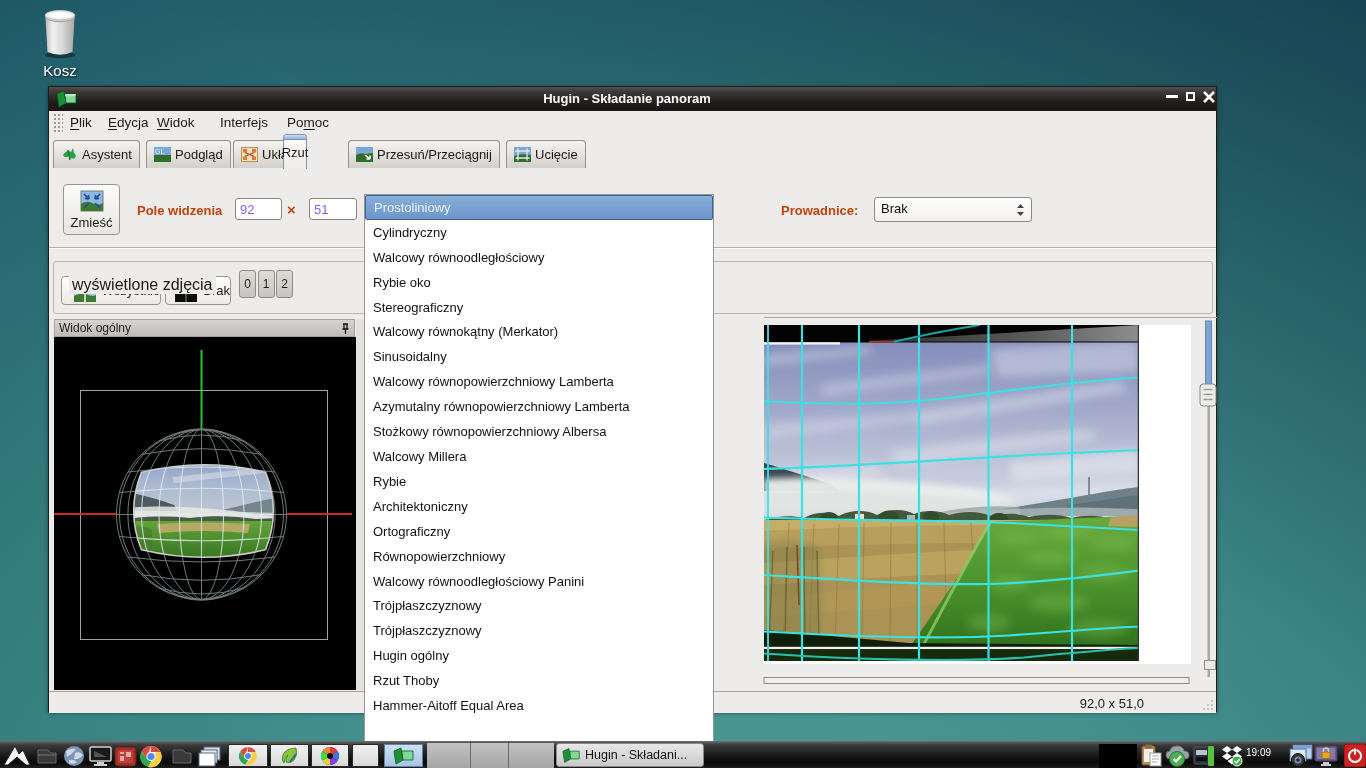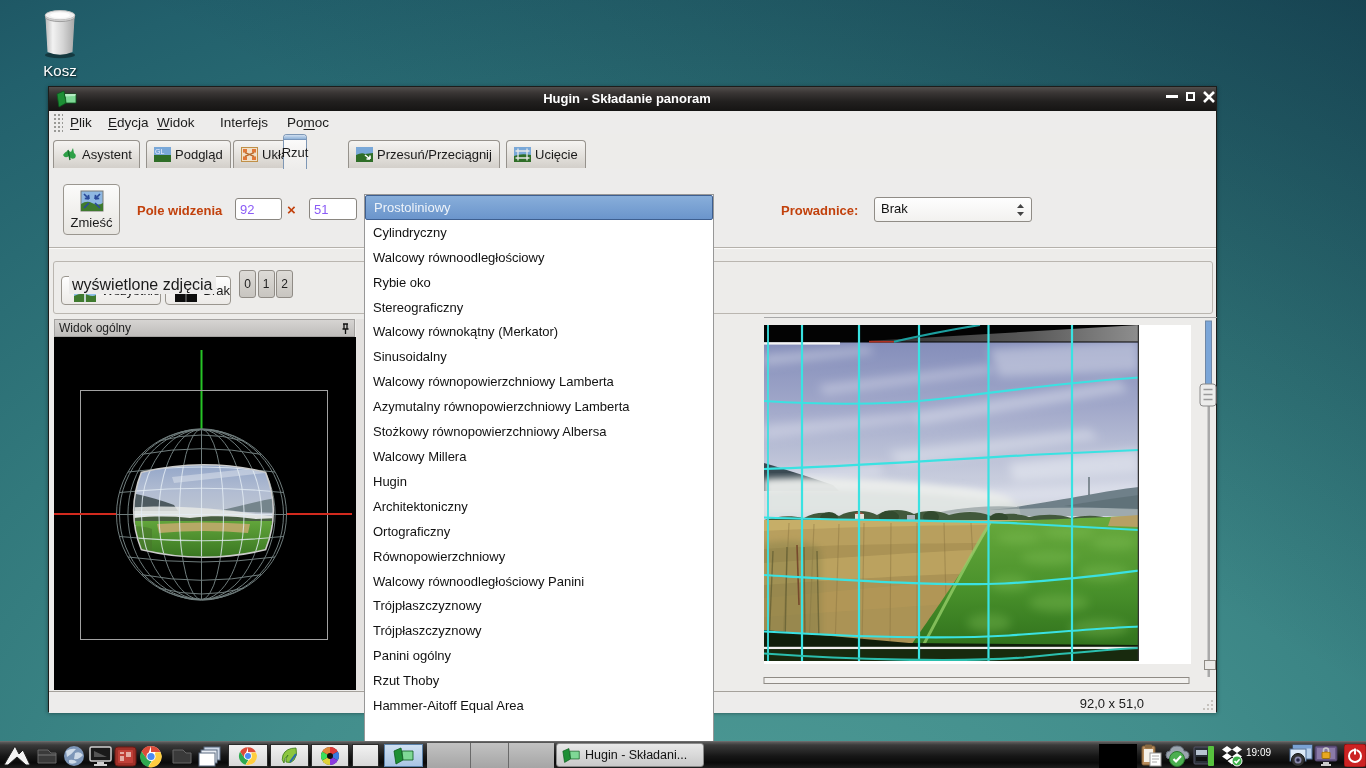--- a/index.html
+++ b/index.html
@@ -475,28 +475,28 @@
   <div class="row">Cylindryczny</div>
   <div class="row">Walcowy równoodległościowy</div>
   <div class="row">Rybie oko</div>
   <div class="row">Stereograficzny</div>
   <div class="row">Walcowy równokątny (Merkator)</div>
   <div class="row">Sinusoidalny</div>
   <div class="row">Walcowy równopowierzchniowy Lamberta</div>
   <div class="row">Azymutalny równopowierzchniowy Lamberta</div>
   <div class="row">Stożkowy równopowierzchniowy Albersa</div>
   <div class="row">Walcowy Millera</div>
-  <div class="row">Hugin</div>
+  <div class="row">Rybie</div>
   <div class="row">Architektoniczny</div>
   <div class="row">Ortograficzny</div>
   <div class="row">Równopowierzchniowy</div>
   <div class="row">Walcowy równoodległościowy Panini</div>
   <div class="row">Trójpłaszczyznowy</div>
   <div class="row">Trójpłaszczyznowy</div>
-  <div class="row">Panini ogólny</div>
+  <div class="row">Hugin ogólny</div>
   <div class="row">Rzut Thoby</div>
   <div class="row">Hammer-Aitoff Equal Area</div>
 </div>
 
 <div id="taskbar">
   <svg style="position:absolute;left:2px;top:2px" width="30" height="23" viewBox="0 0 30 23">
     <path d="M2 21 L13 2 L17 10 L21 6 L28 21 L24 21 L15 13 L6 21 Z" fill="#f4f4f4" stroke="#222" stroke-width="1"></path>
   </svg>
   <svg style="position:absolute;left:36px;top:5px" width="22" height="18" viewBox="0 0 22 18">
     <path d="M2 3 L12 3 L15 6 L20 6 L20 16 L2 16 Z" fill="#3a3a3a" stroke="#666" stroke-width="1"></path>

